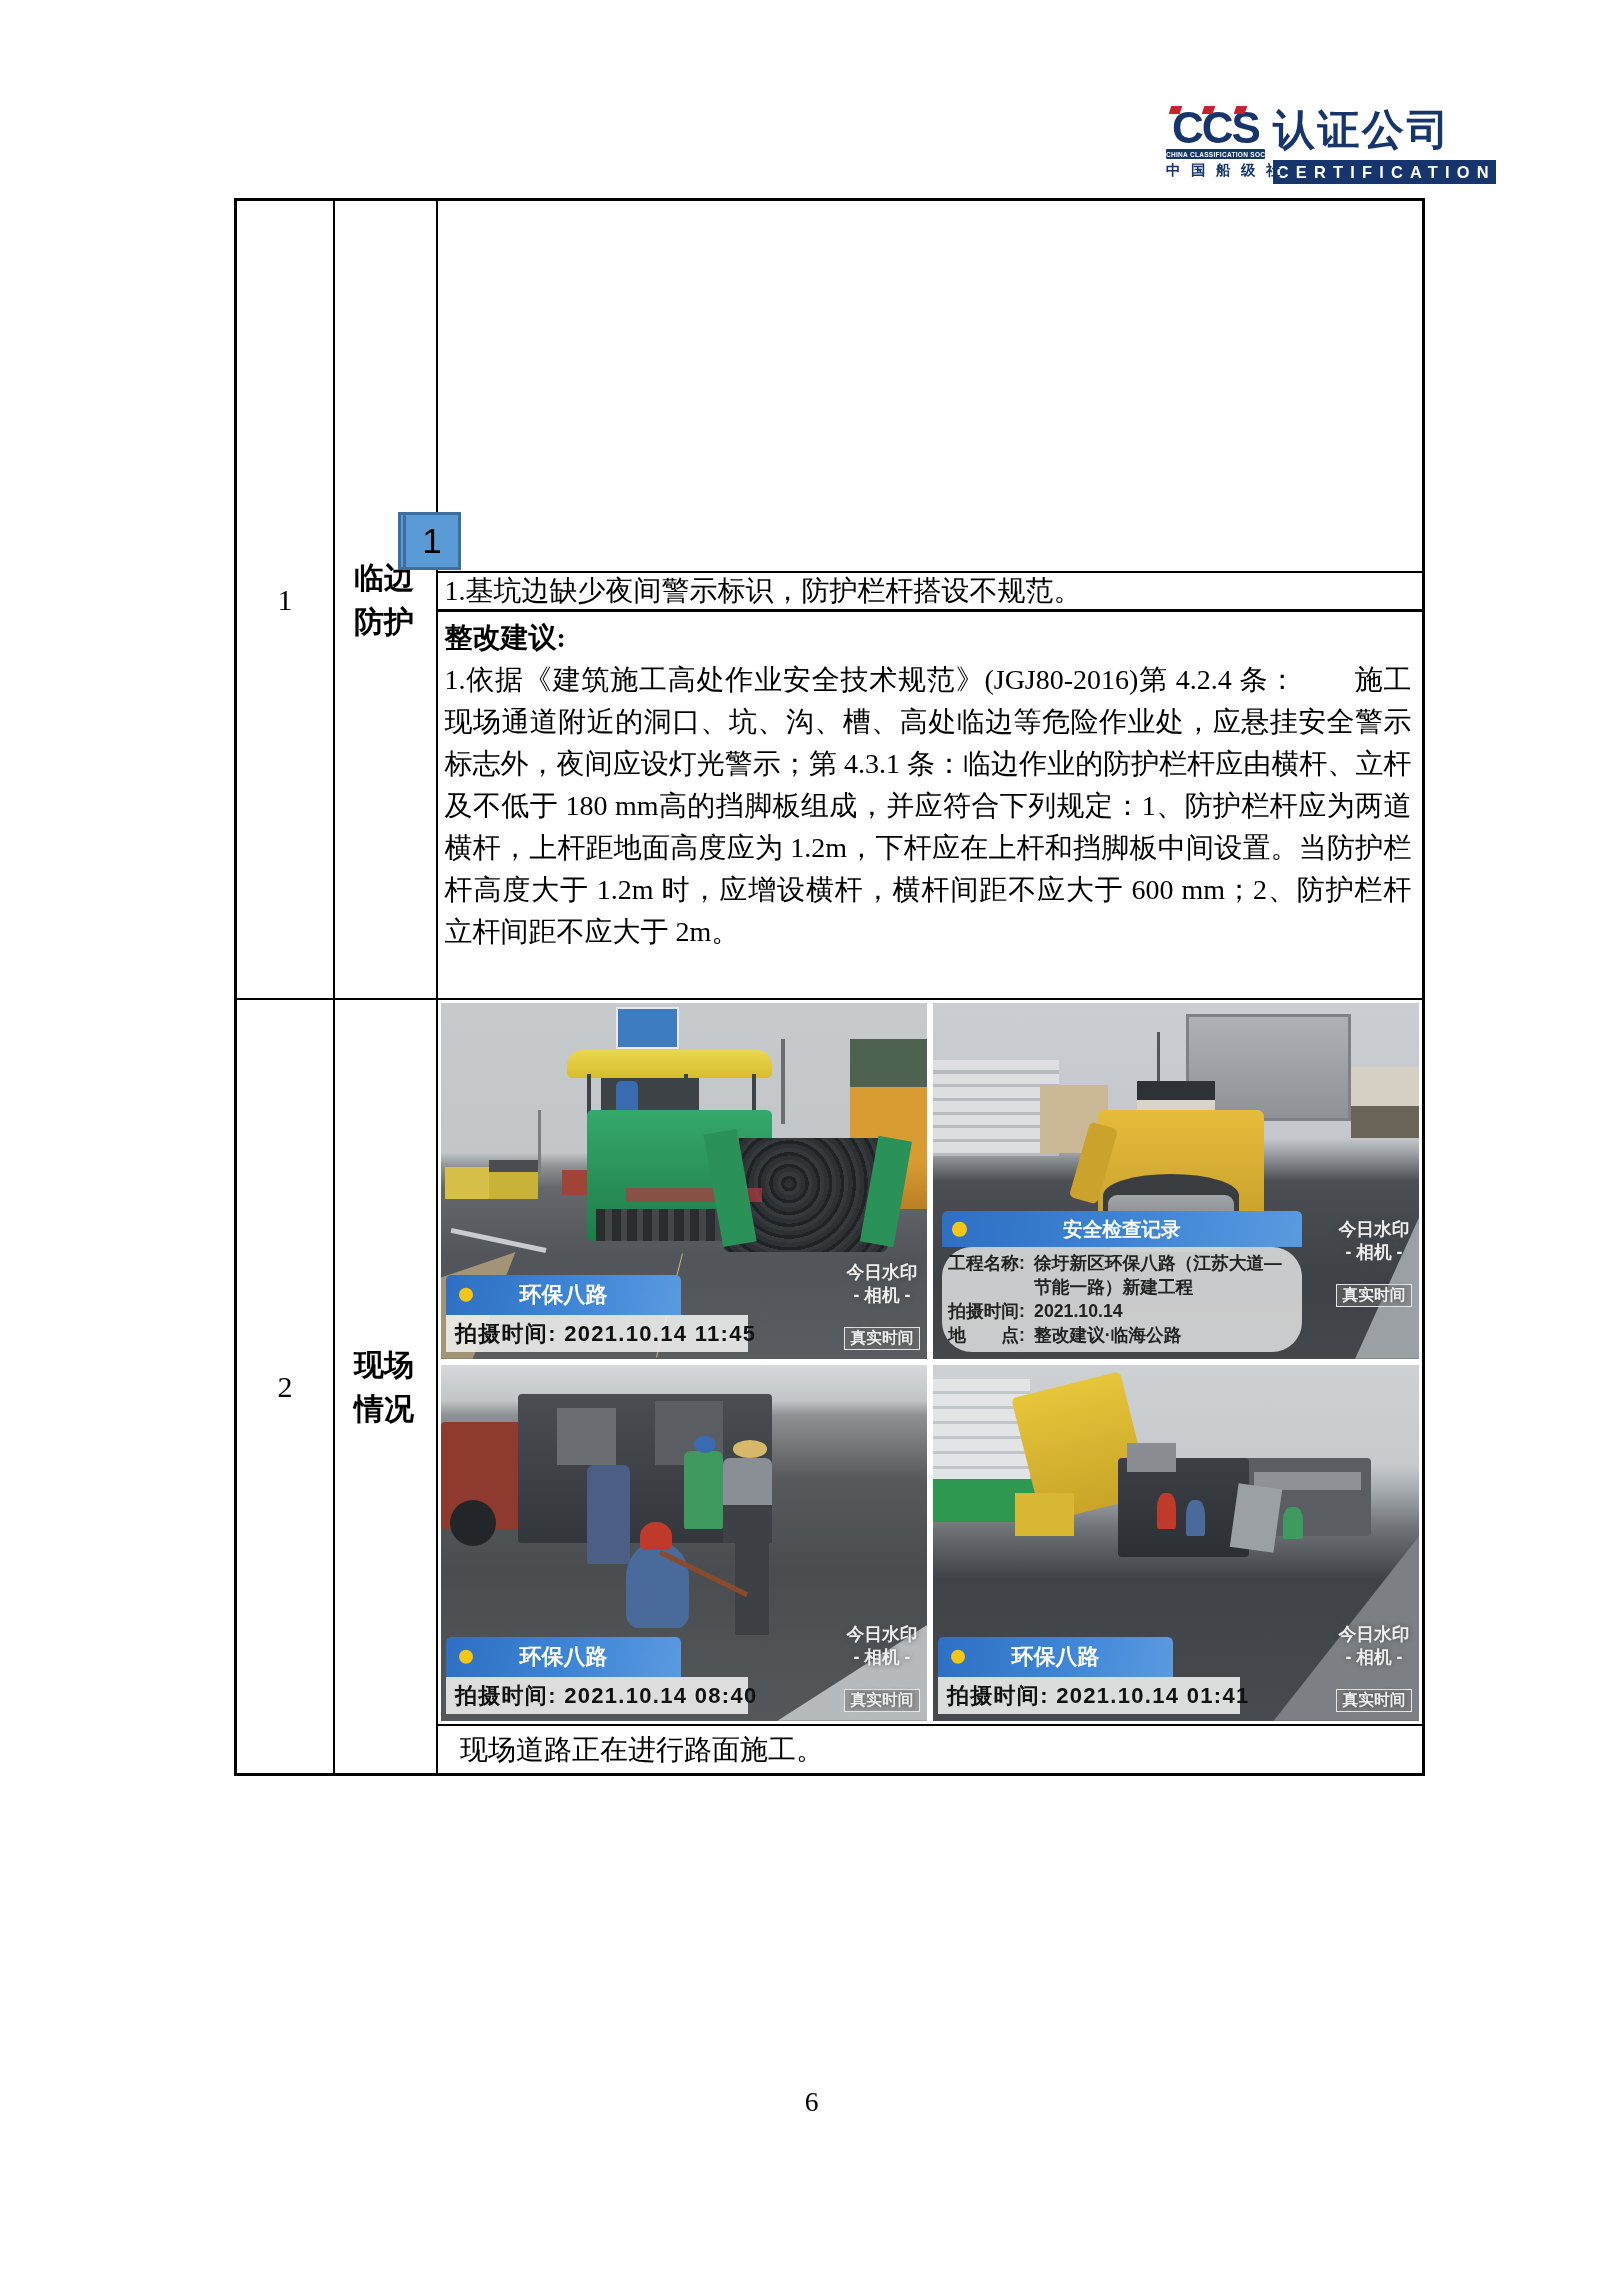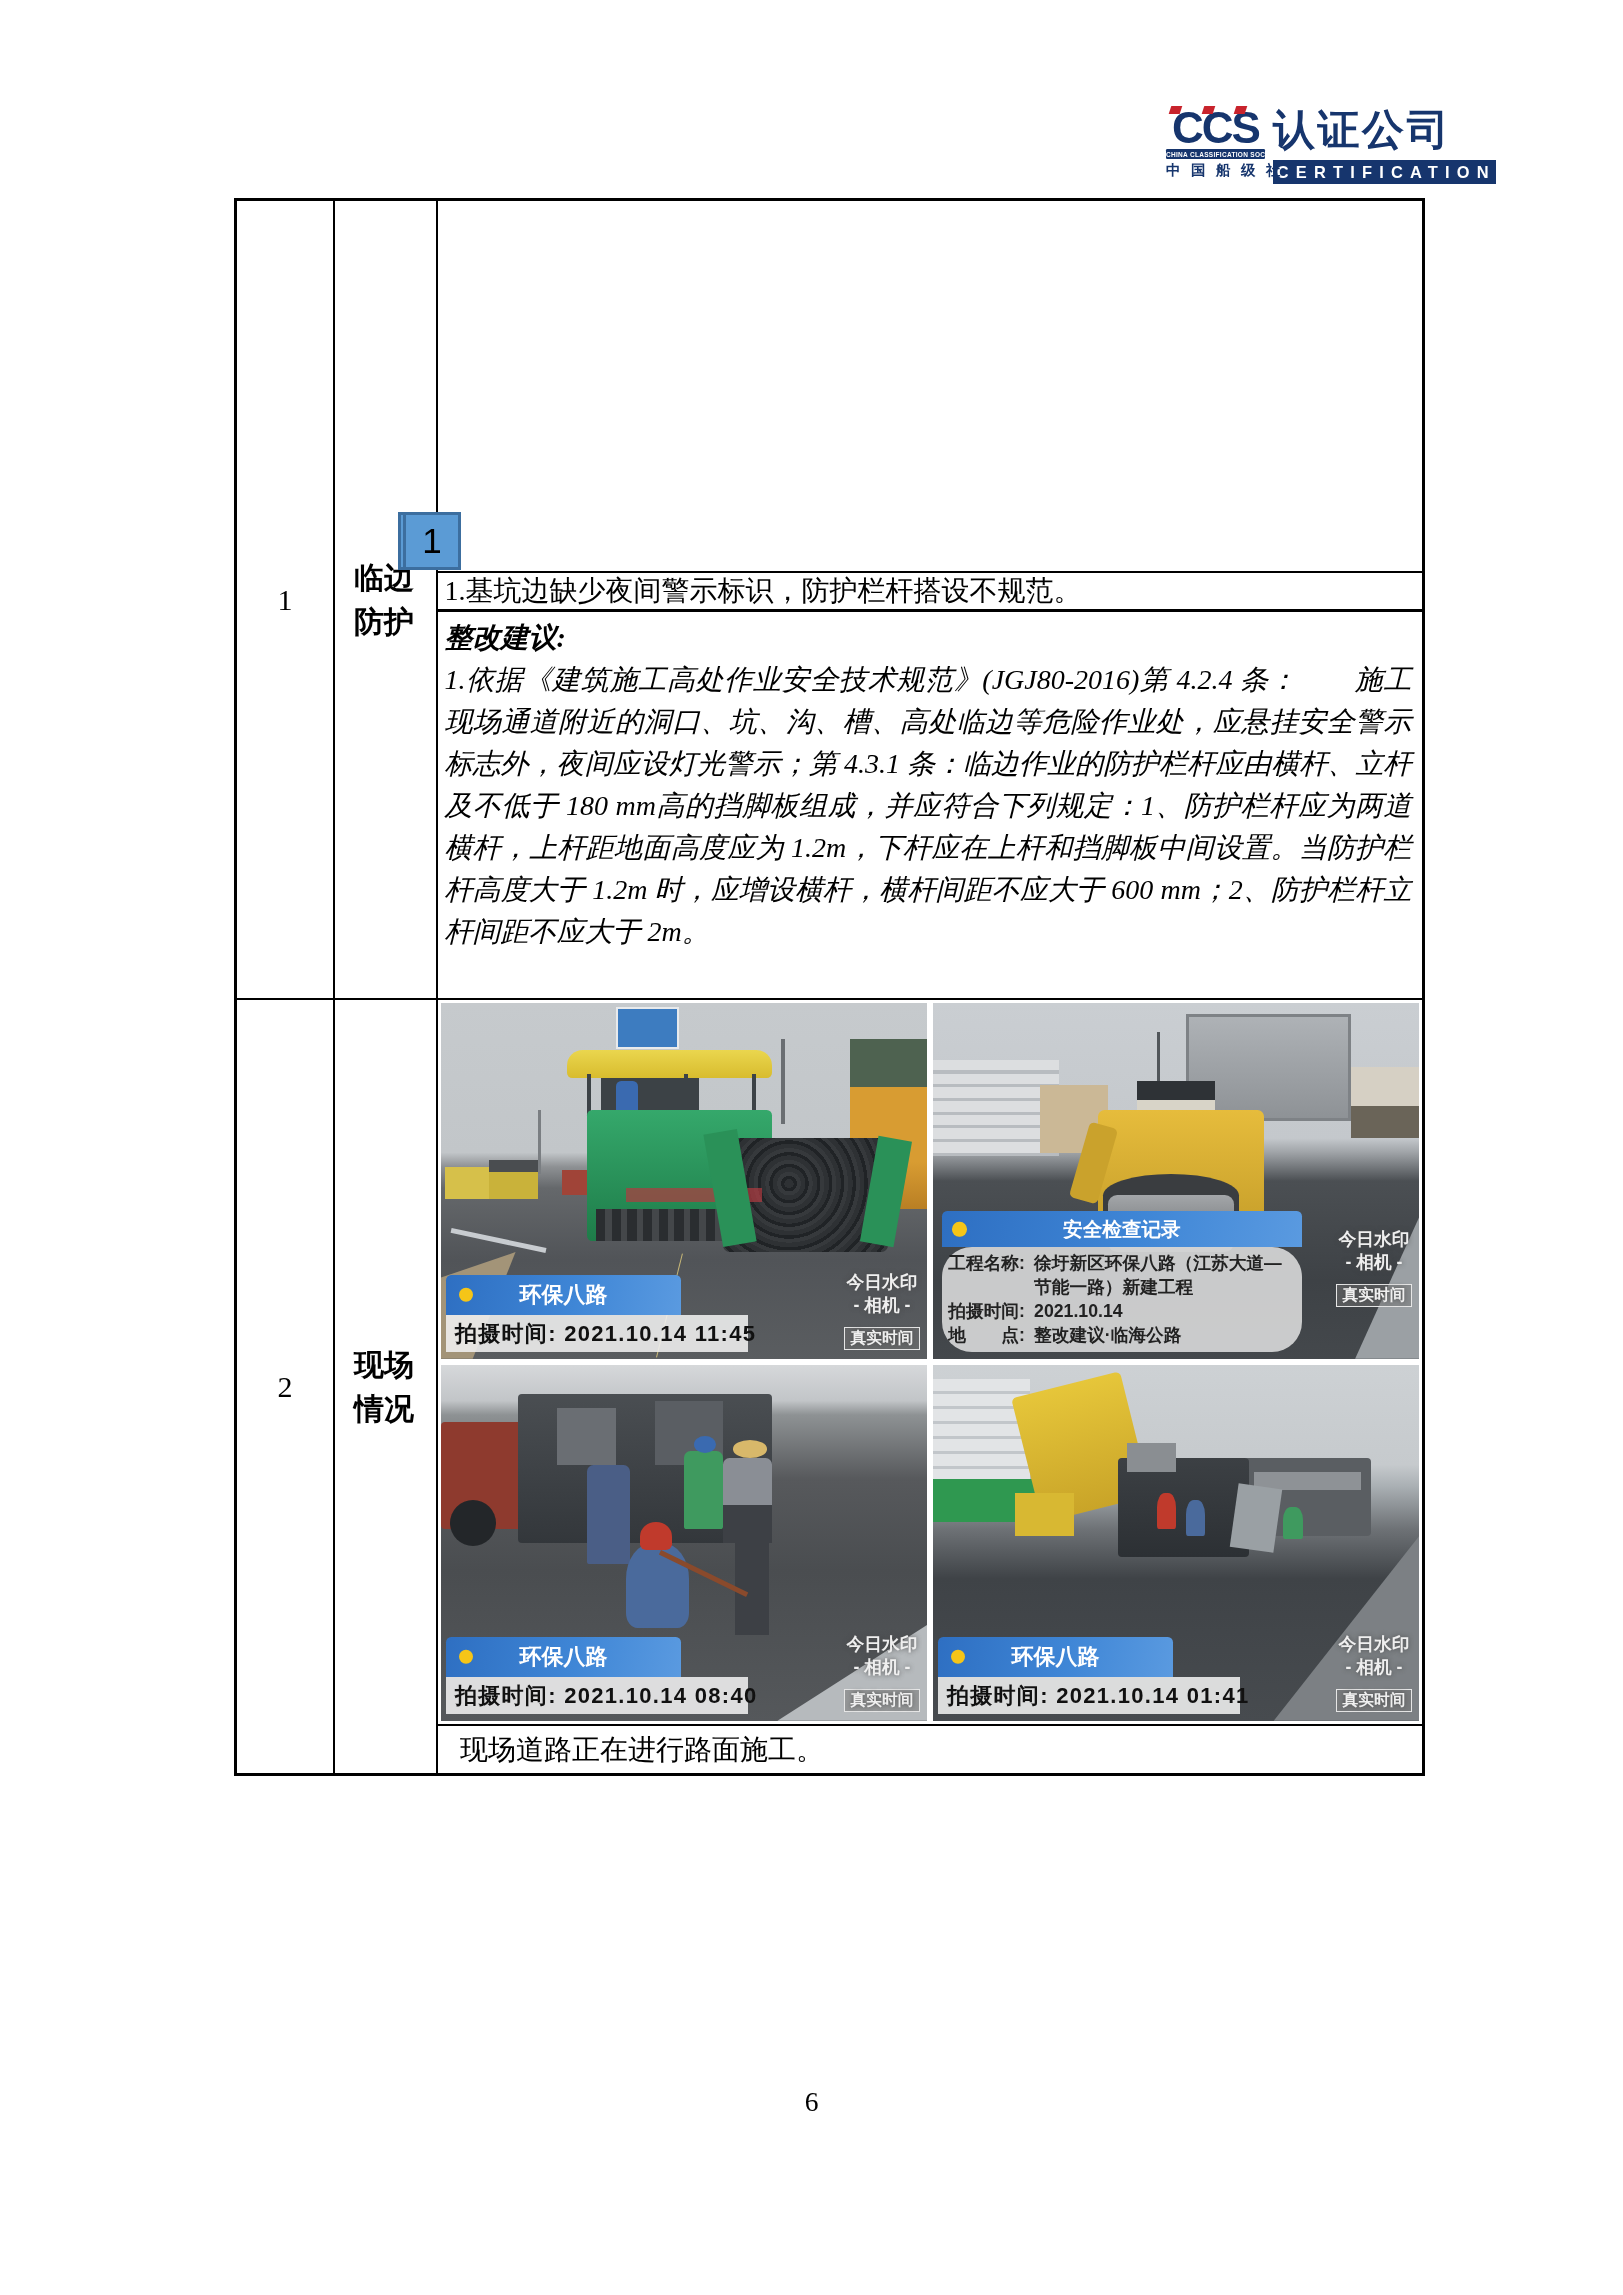--- a/index.html
+++ b/index.html
@@ -32,21 +32,21 @@
   .c-num { width:98px; border-right:2.6px solid #000; display:flex; align-items:center; justify-content:center;
            font-size:30px; }
   .c-cat { width:103px; border-right:2.6px solid #000; display:flex; align-items:center; justify-content:center;
            font-size:30px; font-weight:bold; text-align:left; }
   .c-cat span { display:block; width:63px; line-height:1.45; }
   .c-body { flex:1; display:flex; flex-direction:column; min-width:0; }
 
   .photos1 { height:372px; border-bottom:2.6px solid #000; display:flex; gap:5.2px; padding:1.3px 0 1.3px 3.3px; }
   .finding1 { height:39px; border-bottom:3.3px solid #000; display:flex; align-items:center;
               padding-left:6.5px; font-size:28px; }
-  .suggestion { flex:1; padding:5.2px 10.5px 0 6.5px; font-size:28px; line-height:42px;font-style:italic; }
+  .suggestion { flex:1; padding:5.2px 10.5px 0 6.5px; font-size:28px; line-height:42px; }
   .sg-title { font-weight:bold; }
   .sg-body { text-align:justify; }
 
   .photos2 { height:726px; border-bottom:2.6px solid #000; display:grid;
              grid-template-columns:1fr 1fr; grid-template-rows:1fr 1fr; gap:6.5px 5.2px; padding:3.3px 2.6px; }
   .finding2 { flex:1; display:flex; align-items:center; padding-left:22px; font-size:28px; }
 
   
   .photo { position:relative; min-width:0; }
   .scene { position:absolute; inset:0; overflow:hidden; }
@@ -60,21 +60,21 @@
           border-radius:5.2px 5.2px 0 0; }
   .wm-dot { position:absolute; left:13px; top:50%; transform:translateY(-50%); width:14.4px; height:14.4px;
             border-radius:50%; background:#f5c518; }
   .wm-d { background:rgba(240,240,240,.88); color:#111; font-size:22px; font-weight:bold;
           padding:3.9px 9.2px 3.3px; letter-spacing:1.3px; white-space:nowrap; }
 
   .appwm { position:absolute; right:7.9px; bottom:9.2px; z-index:5; text-align:center; color:#efefef;
            font-family:"Liberation Sans","DejaVu Sans",sans-serif; font-size:17.7px; line-height:23px;
            font-weight:bold; text-shadow:0 0 5.2px rgba(70,70,70,.9); }
   .appwm .l3 { display:inline-block; border:1.3px solid #e6e6e6; background:rgba(115,115,115,.5);
-               padding:0 5.2px 1.3px; font-size:15.7px; margin-top:10px; line-height:19.6px; }
+               padding:0 5.2px 1.3px; font-size:15.7px; margin-top:20px; line-height:19.6px; }
 
   .rec { position:absolute; left:9.2px; bottom:6.5px; width:74%; z-index:5;
          font-family:"Liberation Sans","DejaVu Sans",sans-serif; }
   .rec-t { position:relative; background:linear-gradient(100deg,#2e6fc2,#3f86d6 55%,#5a9ae0); color:#fff;
            font-size:19.6px; font-weight:bold; text-align:center; padding:5.2px 0 3.9px; border-radius:5.2px 5.2px 0 0; }
   .rec-body { background:rgba(236,236,236,.8); color:#222; font-size:17.7px; font-weight:bold;
               line-height:24px; padding:3.9px 6.5px 5.2px;border-radius:30px; }
   .rec-row { display:flex; gap:9.2px; }
   .rec-lab { white-space:pre; flex:none; }
 

